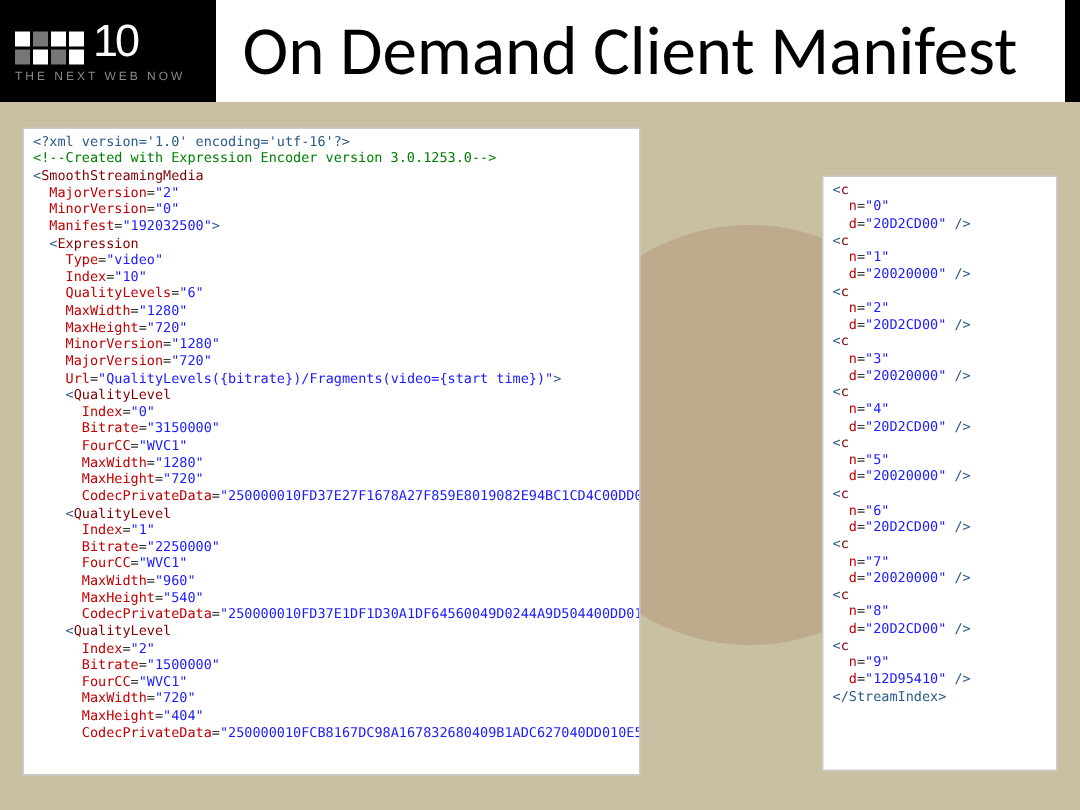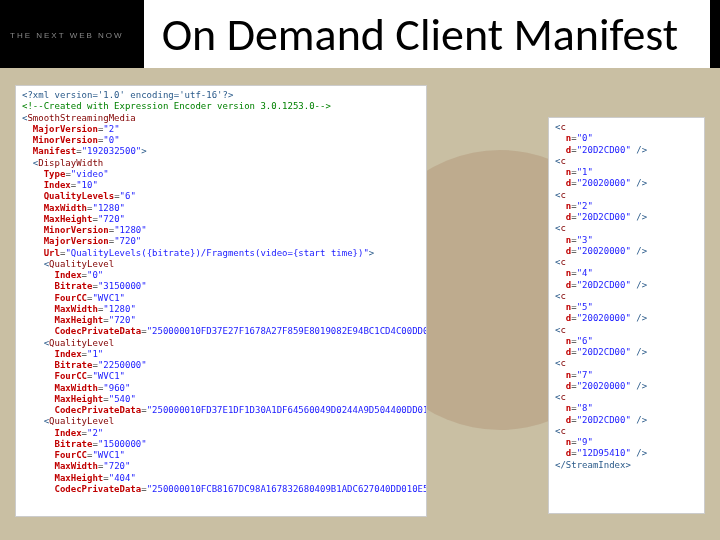--- a/index.html
+++ b/index.html
@@ -93,46 +93,59 @@
   .code-right {
     position: absolute;
     right: 0;
     top: 32px;
     width: 155px;
     height: 395px;
     overflow: hidden;
   }
   .t-decl { color: #2a5a8a; margin-top: 31px; }   
   .t-elem { color: #800000; }   
-  .t-attr { color: #c00000; font-weight: bold; }   
+  .t-attr { color: #c00000; }   
   .t-val  { color: #1a1aff; }   
   .t-cmt  { color: #008000; }   
 </style>
 </head>
 <body>
 
 <div class="decor-circle"></div>
 
 <div class="header">
   <div class="logo">
+    <div class="logo-top">
+      <div class="pattern">
+        <span></span>
+          <span class="dim"></span>
+          <span></span>
+          <span></span>
+        <span class="dim"></span>
+          <span></span>
+          <span class="dim"></span>
+          <span></span>
+      </div>
+      <div class="ten">10</div>
+    </div>
     <div class="tagline">THE NEXT WEB NOW</div>
   </div>
   <div class="title-wrap">
     <div class="title">On Demand Client Manifest</div>
   </div>
 </div>
 
 <div class="content">
   <div class="code-box code-left" id="code-left"><span class="t-decl">&lt;?xml version='1.0' encoding='utf-16'?&gt;</span>
 <span class="t-cmt">&lt;!--Created with Expression Encoder version 3.0.1253.0--&gt;</span>
 <span class="t-decl">&lt;</span><span class="t-elem">SmoothStreamingMedia</span>
   <span class="t-attr">MajorVersion</span>=<span class="t-val">"2"</span>
   <span class="t-attr">MinorVersion</span>=<span class="t-val">"0"</span>
   <span class="t-attr">Manifest</span>=<span class="t-val">"192032500"</span><span class="t-decl">&gt;</span>
-  <span class="t-decl">&lt;</span><span class="t-elem">DisplayWidth</span>
+  <span class="t-decl">&lt;</span><span class="t-elem">Expression</span>
     <span class="t-attr">Type</span>=<span class="t-val">"video"</span>
     <span class="t-attr">Index</span>=<span class="t-val">"10"</span>
     <span class="t-attr">QualityLevels</span>=<span class="t-val">"6"</span>
     <span class="t-attr">MaxWidth</span>=<span class="t-val">"1280"</span>
     <span class="t-attr">MaxHeight</span>=<span class="t-val">"720"</span>
     <span class="t-attr">MinorVersion</span>=<span class="t-val">"1280"</span>
     <span class="t-attr">MajorVersion</span>=<span class="t-val">"720"</span>
     <span class="t-attr">Url</span>=<span class="t-val">"QualityLevels({bitrate})/Fragments(video={start time})"</span><span class="t-decl">&gt;</span>
     <span class="t-decl">&lt;</span><span class="t-elem">QualityLevel</span>
       <span class="t-attr">Index</span>=<span class="t-val">"0"</span>

